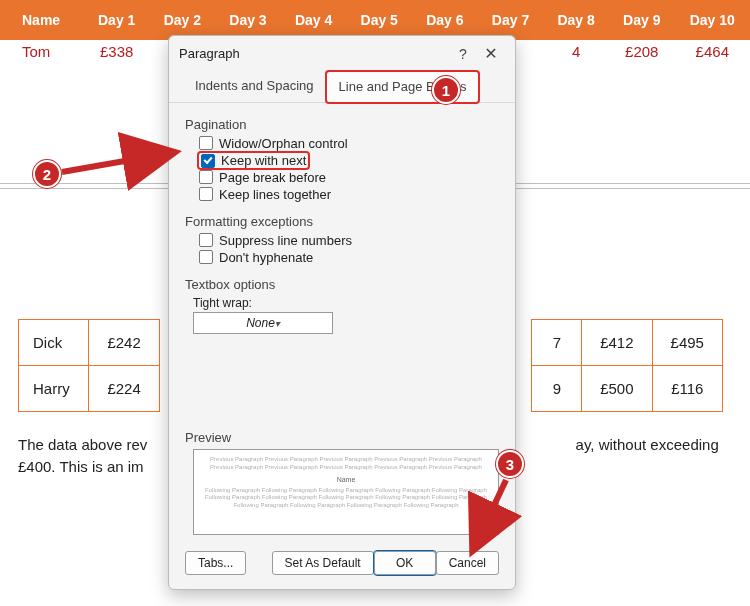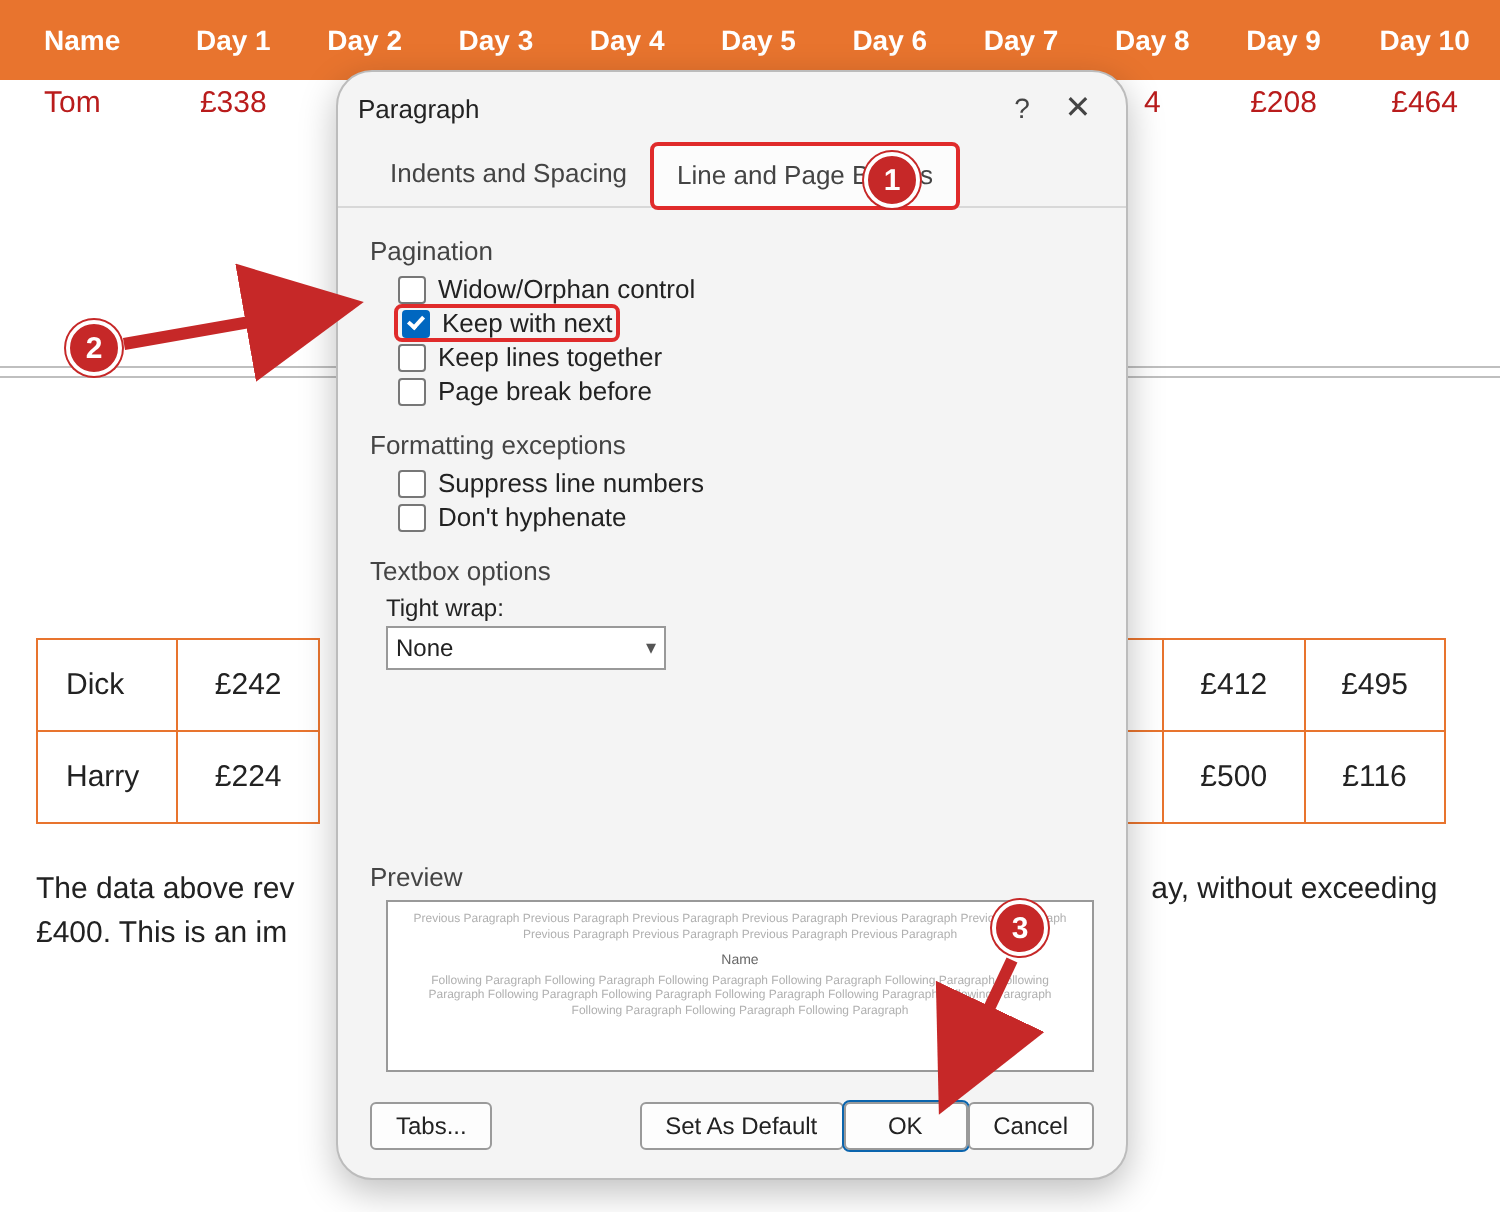--- a/index.html
+++ b/index.html
@@ -14,42 +14,42 @@
   .page-rule { border-top: 1px solid #bfbfbf; border-bottom: 1px solid #bfbfbf; height: 6px; margin-top: 120px; }
 
   .table2 { width: 705px; margin: 130px 0 0 18px; border-collapse: collapse; }
   .table2 td { border: 1px solid #e8742e; padding: 14px 8px; text-align: center; font-size: 15px; }
   .table2 td:first-child { text-align: left; padding-left: 14px; }
 
   .body-text { margin: 22px 18px 0 18px; font-size: 15px; line-height: 1.45; }
 
   
   .dialog {
-    position: absolute; left: 168px; top: 35px; width: 396px; height: 555px;
-    background: #f4f4f4; border: 1px solid #bcbcbc; border-radius: 18px;
+    position: absolute; left: 168px; top: 35px; width: 348px; height: 555px;
+    background: #f4f4f4; border: 1px solid #bcbcbc; border-radius: 6px;
     box-shadow: 0 6px 18px rgba(0,0,0,0.25);
   }
   .titlebar { display: flex; align-items: center; padding: 8px 10px; font-size: 13px; }
   .titlebar .title { flex: 1; }
   .titlebar .tbtn { width: 28px; text-align: center; font-size: 14px; color: #444; cursor: default; }
   .titlebar .tbtn.close { font-size: 16px; }
 
   .tabs { display: flex; padding: 0 14px; border-bottom: 1px solid #d8d8d8; }
   .tab { padding: 7px 12px 8px; font-size: 13px; color: #444; position: relative; }
   .tab.active { background:#fcfcfc; border:1px solid #d8d8d8; border-bottom:1px solid #fcfcfc; margin-bottom:-1px; border-radius:3px 3px 0 0; }
   .tab.active.hl { outline: 2px solid #e02b2b; outline-offset: -1px; border-radius:3px; }
 
   .dbody { padding: 8px 16px 10px; font-size: 13px; }
   .section-label { color:#444; margin: 6px 0 4px; }
-  .fs-row { display:flex; align-items:flex-end; gap:6px; margin: 2px 0 2px 14px; }
+  .fs-row { display:flex; align-items:flex-start; gap:6px; margin: 2px 0 2px 14px; }
   .chk { width:14px; height:14px; border:1px solid #777; border-radius:2px; background:#fff; display:inline-flex; align-items:center; justify-content:center; }
   .chk.checked { background:#0067c0; border-color:#0067c0; }
   .chk.checked::after { content:""; width:6px; height:3px; border:2px solid #fff; border-top:none; border-right:none; transform: rotate(-48deg); margin-top:-2px; }
   .hl-box { outline: 2px solid #e02b2b; outline-offset: 0; padding: 0 2px; border-radius:2px; }
-  .select { border:1px solid #999; background:#fff; height:22px; width:140px; font-size:12px; padding: 0 4px; display:flex; align-items:center; justify-content:space-between; margin: 2px 0 0 8px; }
+  .select { border:1px solid #999; background:#fff; height:22px; width:140px; font-size:12px; padding: 0 4px; display:flex; align-items:center; justify-content:center; margin: 2px 0 0 8px; font-style: italic; }
   .select .chev { font-size:10px; color:#555; }
 
   .preview-wrap { margin-top: 96px; }
   .preview-box { border:1px solid #999; background:#fff; height:86px; margin: 4px 0 0 8px; padding: 6px 10px; overflow:hidden; }
   .tiny { font-size:6px; color:#b0b0b0; line-height:1.3; text-align:center; white-space:normal; }
   .tiny.mid { color:#666; font-size:7px; margin:3px 0; }
 
   .dlg-buttons { position:absolute; bottom:14px; left:0; right:0; display:flex; gap:0; padding: 0 16px; align-items:center; }
   .btn { border:1px solid #9a9a9a; background:#fdfdfd; border-radius:3px; height:24px; font-size:12px; padding: 0 12px; display:inline-flex; align-items:center; justify-content:center; }
   .spacer { flex:1; }
@@ -142,25 +142,25 @@
         <span>Widow/Orphan control</span>
       </div>
     <div class="fs-row">
         <span class="hl-box" style="display:inline-flex; align-items:center; gap:6px;">
           <span class="chk checked"></span>
           <span>Keep with next</span>
         </span>
       </div>
     <div class="fs-row">
         <span class="chk"></span>
+        <span>Page break before</span>
+      </div>
+    <div class="fs-row">
+        <span class="chk"></span>
         <span>Keep lines together</span>
-      </div>
-    <div class="fs-row">
-        <span class="chk"></span>
-        <span>Page break before</span>
       </div>
 
     <div class="section-label" style="margin-top:12px">Formatting exceptions</div>
     <div class="fs-row">
         <span class="chk"></span>
         <span>Suppress line numbers</span>
       </div>
     <div class="fs-row">
         <span class="chk"></span>
         <span>Don't hyphenate</span>

